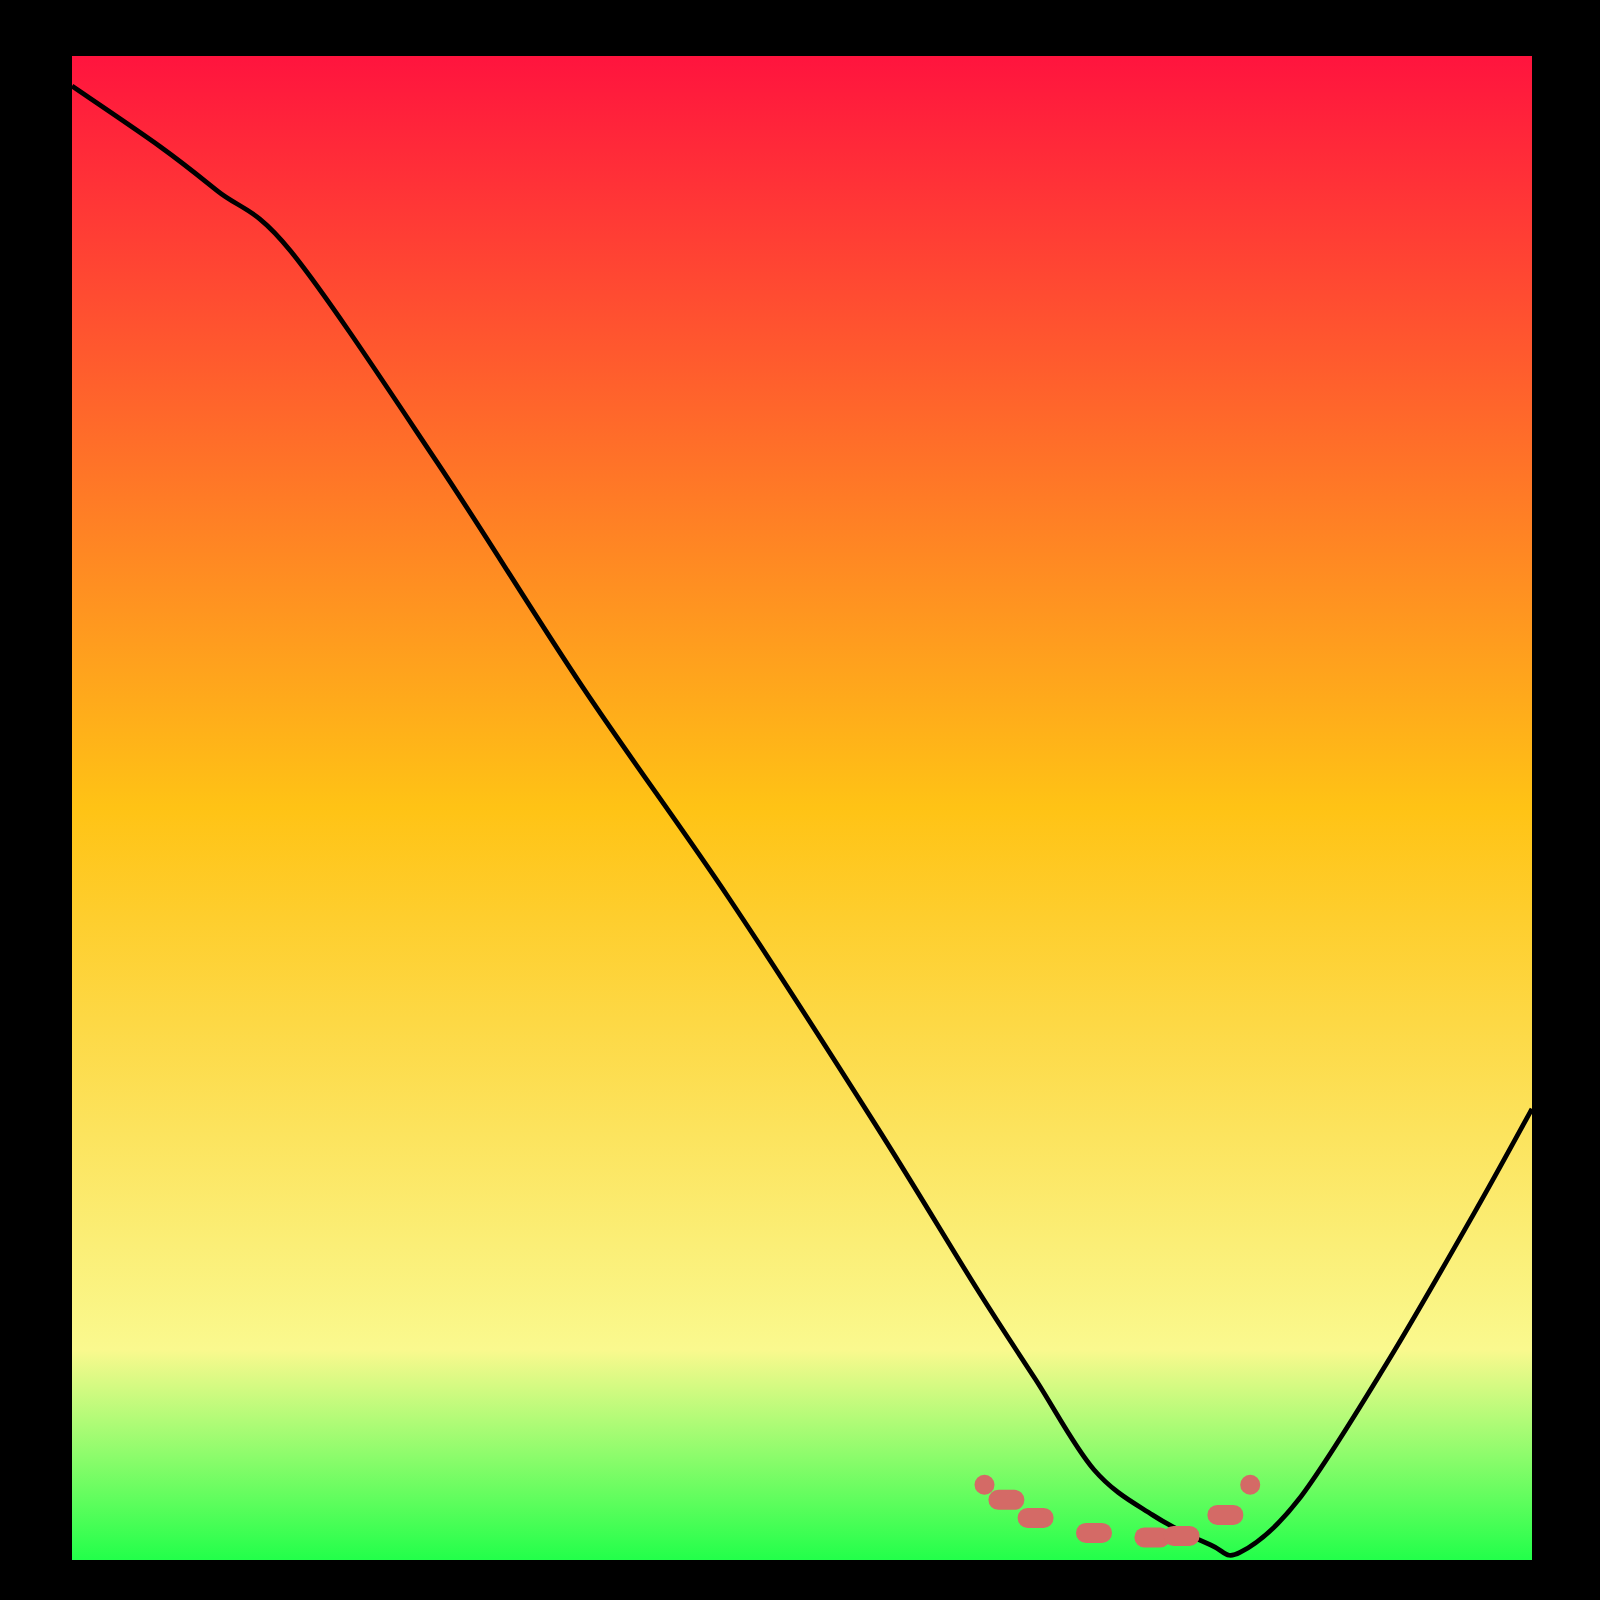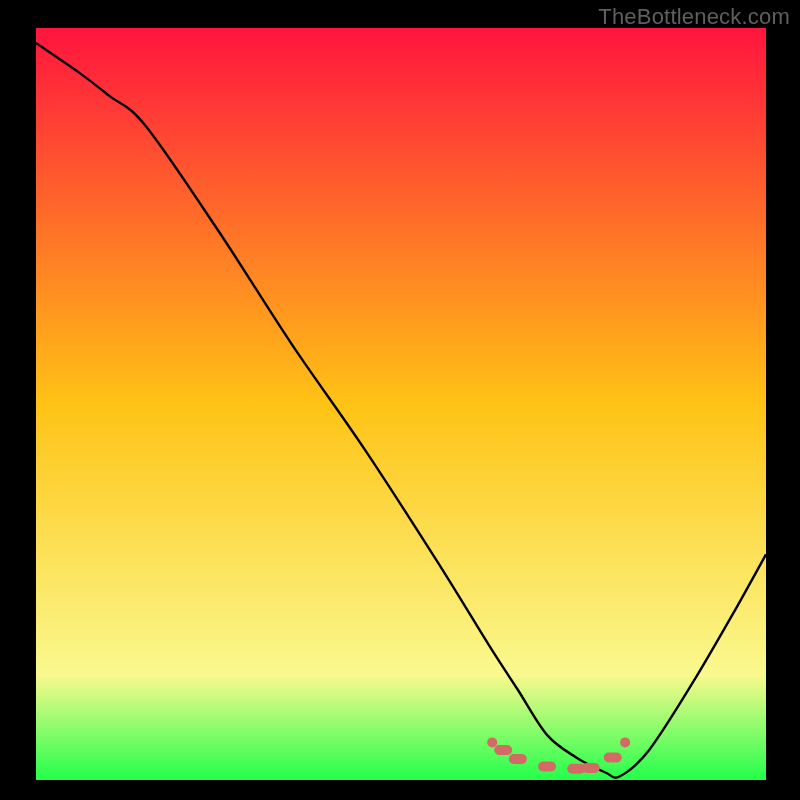--- a/index.html
+++ b/index.html
@@ -29,21 +29,20 @@
     position: absolute;
     top: 0;
     left: 0;
     z-index: 1;
   }
 </style>
 </head>
 <body>
 <div class="wrap">
 
-<div class="attribution">TheBottleneck.com</div>
 
 <svg width="800" height="800" viewBox="0 0 800 800">
   <defs>
     <linearGradient id="bgGrad" x1="0" y1="0" x2="0" y2="1">
       <stop id="g0" offset="0%" stop-color="#ff143e"></stop>
       <stop id="g1" offset="50%" stop-color="#ffc315"></stop>
       <stop id="g2" offset="86%" stop-color="#faf98e"></stop>
       <stop id="g3" offset="100%" stop-color="#22ff4a"></stop>
     </linearGradient>
   </defs>

